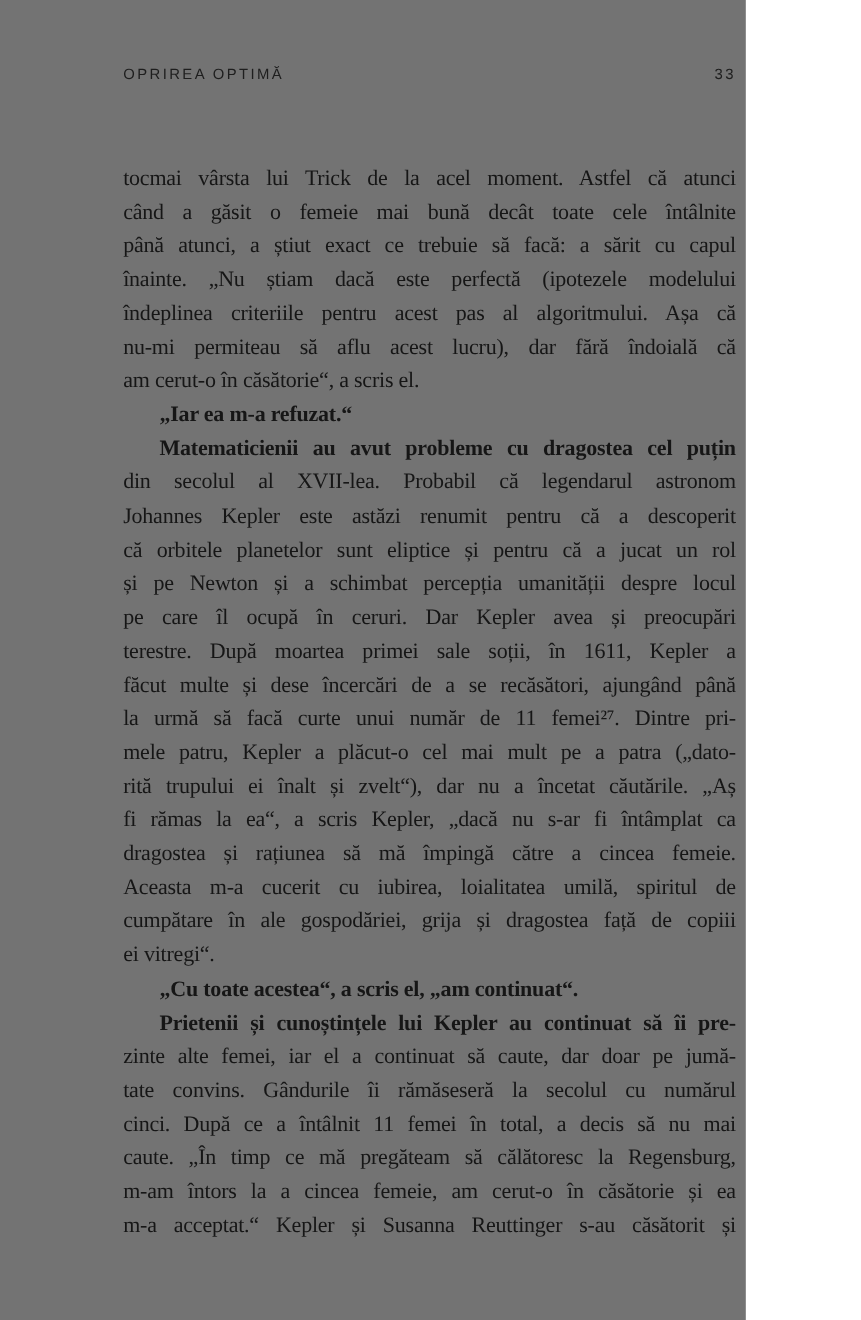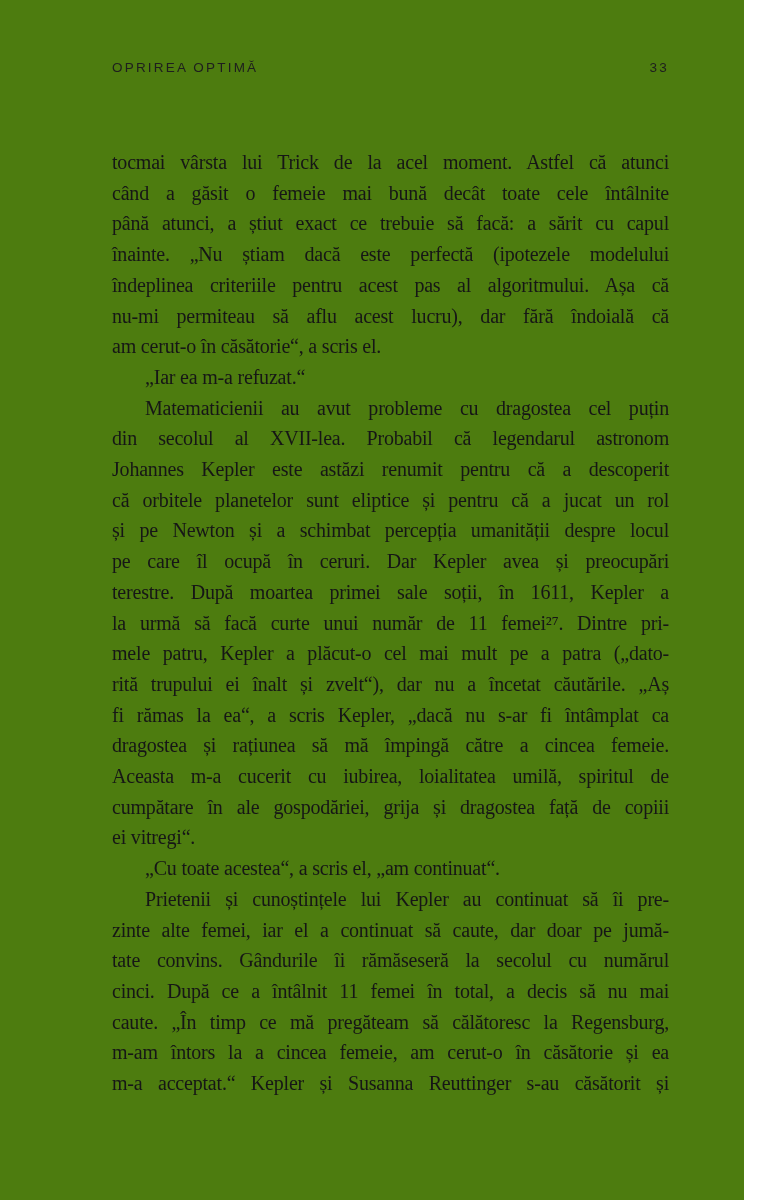--- a/index.html
+++ b/index.html
@@ -1,20 +1,20 @@
 <!DOCTYPE html>
 <html><head>
 <meta charset="utf-8">
 <style>
   html, body { margin: 0; padding: 0; background: #ffffff; }
   .page {
     position: relative;
-    width: 744px;
+    width: 678px;
     height: 1200px;
-    background: #4d7c0f;
+    background: #737373;
     overflow: hidden;
   }
   .running-head {
     position: absolute;
     left: 112px;
     top: 60px;
     width: 557px;
     display: flex;
     justify-content: space-between;
     align-items: baseline;
@@ -41,20 +41,21 @@
   }
   .line {
     text-align: justify;
     text-align-last: justify;
   }
   .line.last {
     text-align-last: left;
   }
   .line.indent {
     text-indent: 33px;
+    font-weight: bold;
   }
 </style>
 </head>
 <body>
 
 <div class="page">
   <div class="running-head">
     <span class="head-title">OPRIREA OPTIMĂ</span>
     <span class="head-page">33</span>
   </div>
@@ -67,20 +68,21 @@
       <div class="line">nu-mi permiteau să aflu acest lucru), dar fără îndoială că</div>
       <div class="line last">am cerut-o în căsătorie“, a scris el.</div>
       <div class="line indent last">„Iar ea m-a refuzat.“</div>
       <div class="line indent">Matematicienii au avut probleme cu dragostea cel puțin</div>
       <div class="line">din secolul al XVII-lea. Probabil că legendarul astronom</div>
       <div class="line">Johannes Kepler este astăzi renumit pentru că a descoperit</div>
       <div class="line">că orbitele planetelor sunt eliptice și pentru că a jucat un rol</div>
       <div class="line">și pe Newton și a schimbat percepția umanității despre locul</div>
       <div class="line">pe care îl ocupă în ceruri. Dar Kepler avea și preocupări</div>
       <div class="line">terestre. După moartea primei sale soții, în 1611, Kepler a</div>
+      <div class="line">făcut multe și dese încercări de a se recăsători, ajungând până</div>
       <div class="line">la urmă să facă curte unui număr de 11 femei²⁷. Dintre pri-</div>
       <div class="line">mele patru, Kepler a plăcut-o cel mai mult pe a patra („dato-</div>
       <div class="line">rită trupului ei înalt și zvelt“), dar nu a încetat căutările. „Aș</div>
       <div class="line">fi rămas la ea“, a scris Kepler, „dacă nu s-ar fi întâmplat ca</div>
       <div class="line">dragostea și rațiunea să mă împingă către a cincea femeie.</div>
       <div class="line">Aceasta m-a cucerit cu iubirea, loialitatea umilă, spiritul de</div>
       <div class="line">cumpătare în ale gospodăriei, grija și dragostea față de copiii</div>
       <div class="line last">ei vitregi“.</div>
       <div class="line indent last">„Cu toate acestea“, a scris el, „am continuat“.</div>
       <div class="line indent">Prietenii și cunoștințele lui Kepler au continuat să îi pre-</div>

